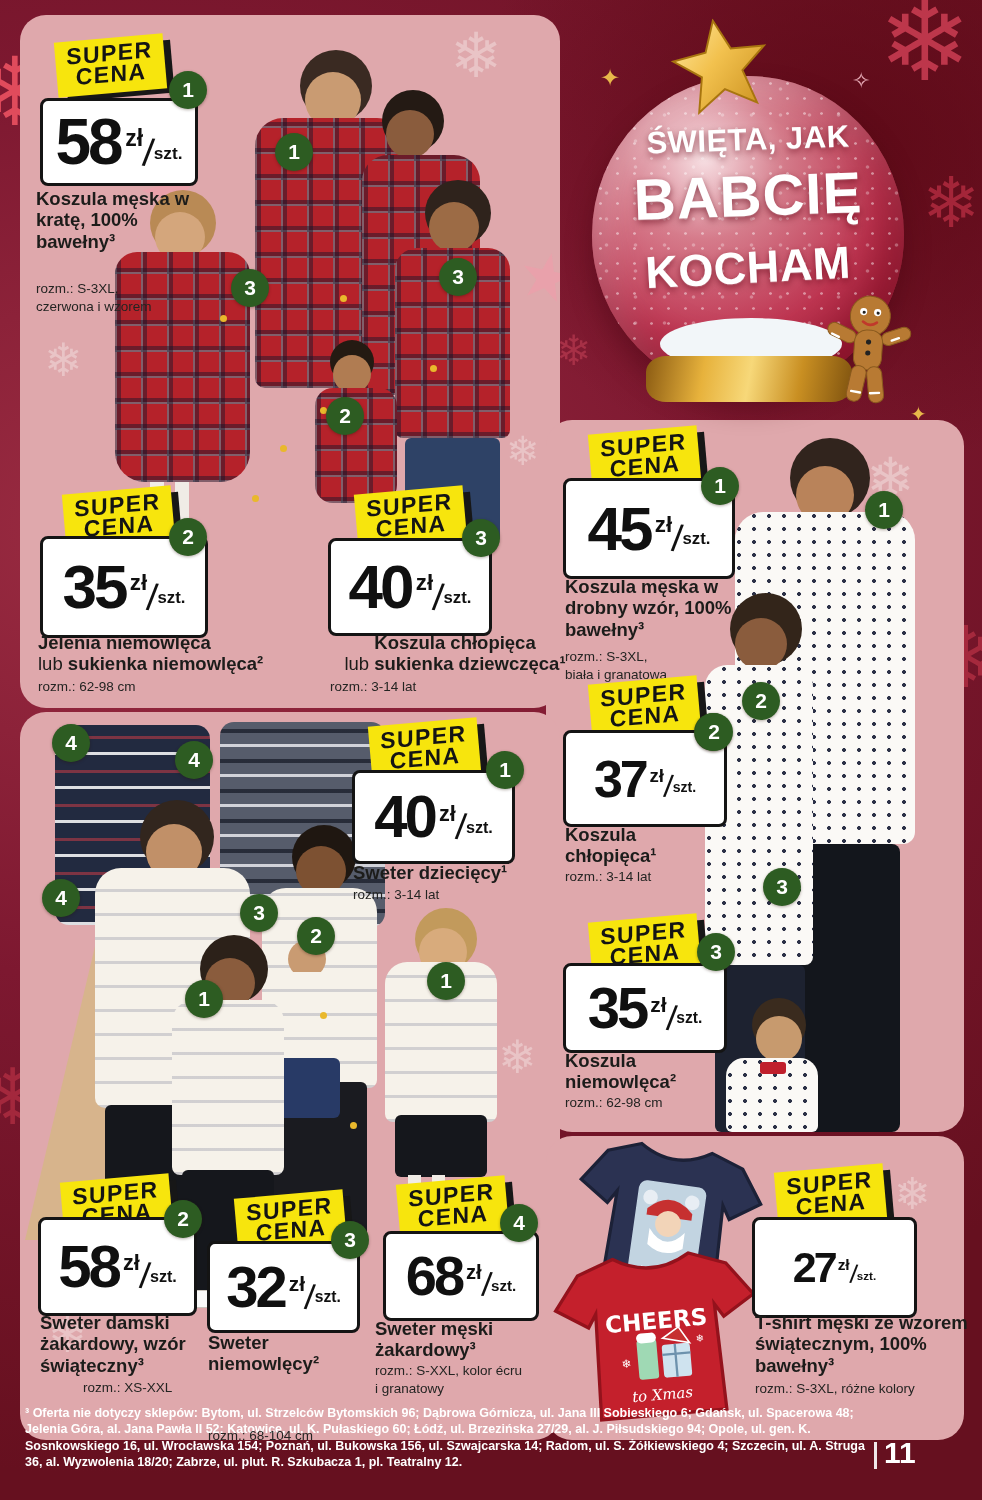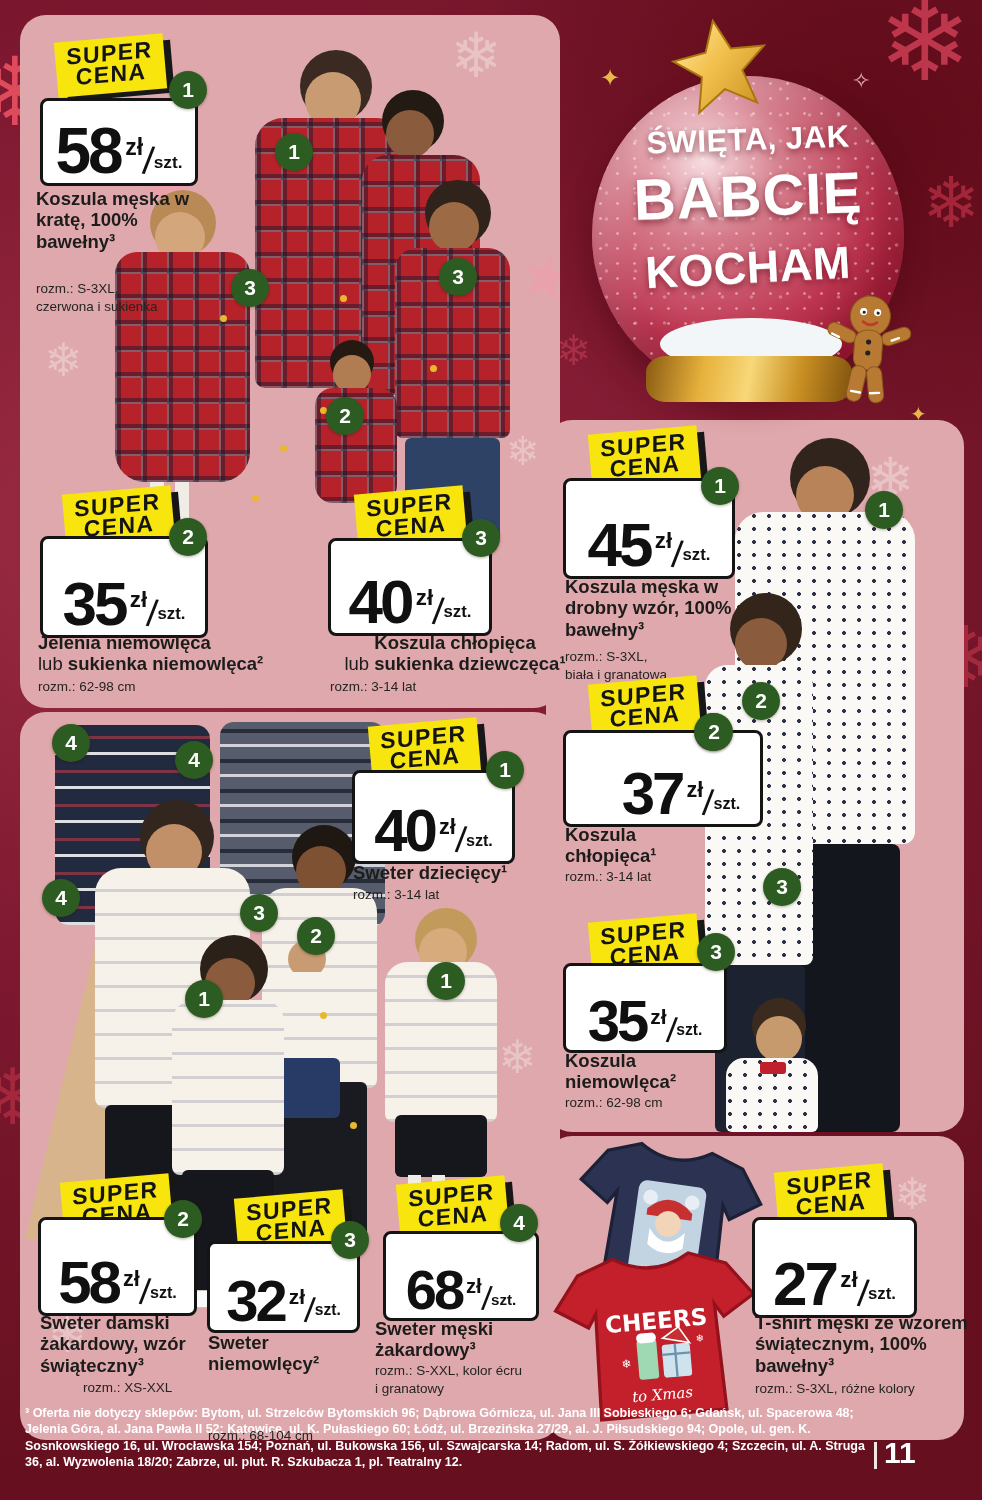--- a/index.html
+++ b/index.html
@@ -16,21 +16,21 @@
   .sc{position:absolute;background:#f7e50d;padding:5px 11px 7px;transform:rotate(-5deg);
       box-shadow:8px 6px 0 -1px #171717;z-index:5;}
   .sc .l{display:block;font-weight:800;font-size:23px;line-height:.93;letter-spacing:1.5px;
       color:#141414;transform:skewX(-5deg);text-align:center;white-space:nowrap;}
   
   .mk{position:absolute;width:38px;height:38px;border-radius:50%;background:#2d5c22;color:#fff;
       display:flex;align-items:center;justify-content:center;font-weight:700;font-size:21px;z-index:6;
       box-shadow:0 1px 3px rgba(40,20,10,.35);}
   
   .pbox{position:absolute;background:#fff;border:3px solid #141414;border-radius:8px;
-      display:flex;align-items:flex-end;justify-content:center;z-index:5;}
+      display:flex;align-items:center;justify-content:center;z-index:5;}
   .price{font-weight:800;letter-spacing:-3px;color:#101010;line-height:1;}
   .unit{display:inline-flex;margin-left:.07em;color:#101010;}
   .unit .zl{font-size:.36em;font-weight:800;margin-top:.68em;}
   .unit .sl{font-size:.60em;font-weight:400;margin-top:.55em;transform:rotate(6deg);}
   .unit .szt{font-size:.27em;font-weight:800;margin-top:1.95em;}
   .nm{position:absolute;font-weight:700;color:#1c1c1a;font-size:18.5px;line-height:1.16;z-index:5;}
   .nm .conn{font-weight:400;}
   .sz{position:absolute;font-size:13.5px;font-weight:500;color:#242422;line-height:1.32;z-index:5;}
   
   .circ{position:absolute;border-radius:50%;}
@@ -301,21 +301,21 @@
       </div>
     <div class="pbox" style="left:40px;top:98px;width:152px;height:82px;font-size:64px;">
         <span class="price">58</span>
         <span class="unit">
           <span class="zl">zł</span>
           <span class="sl">/</span>
           <span class="szt">szt.</span>
         </span>
       </div>
     <div class="nm" style="left:36px;top:188px;width:170px;"><span>Koszula męska w kratę, 100% bawełny³</span></div>
-    <div class="sz" style="left:36px;top:280px;"><span>rozm.: S-3XL,</span><br><span>czerwona i sukienka</span></div>
+    <div class="sz" style="left:36px;top:280px;"><span>rozm.: S-3XL,</span><br><span>czerwona i wzorem</span></div>
   </div>
 
   <div>
     <div class="sc" style="left:64px;top:490px;">
         <span class="l">SUPER</span>
         <span class="l">CENA</span>
       </div>
     <div class="mk" style="left:169px;top:518px;">
         <span>2</span>
       </div>
@@ -372,21 +372,21 @@
   </div>
 
   <div>
     <div class="sc" style="left:590px;top:680px;">
         <span class="l">SUPER</span>
         <span class="l">CENA</span>
       </div>
     <div class="mk" style="left:695px;top:713px;">
         <span>2</span>
       </div>
-    <div class="pbox" style="left:563px;top:730px;width:158px;height:91px;font-size:60px;padding-left:36px;">
+    <div class="pbox" style="left:563px;top:730px;width:158px;height:91px;font-size:52px;">
         <span class="price">37</span>
         <span class="unit">
           <span class="zl">zł</span>
           <span class="sl">/</span>
           <span class="szt">szt.</span>
         </span>
       </div>
     <div class="nm" style="left:565px;top:824px;width:150px;"><span>Koszula chłopięca¹</span></div>
     <div class="sz" style="left:565px;top:868px;"><span>rozm.: 3-14 lat</span></div>
   </div>
@@ -489,21 +489,21 @@
       </div>
     <div class="nm" style="left:375px;top:1318px;width:150px;"><span>Sweter męski żakardowy³</span></div>
     <div class="sz" style="left:375px;top:1362px;"><span>rozm.: S-XXL, kolor écru</span><br><span>i granatowy</span></div>
   </div>
 
   <div>
     <div class="sc" style="left:776px;top:1168px;">
         <span class="l">SUPER</span>
         <span class="l">CENA</span>
       </div>
-    <div class="pbox" style="left:752px;top:1217px;width:159px;height:95px;font-size:62px;">
+    <div class="pbox" style="left:752px;top:1217px;width:159px;height:95px;font-size:43px;">
         <span class="price">27</span>
         <span class="unit">
           <span class="zl">zł</span>
           <span class="sl">/</span>
           <span class="szt">szt.</span>
         </span>
       </div>
     <div class="nm" style="left:755px;top:1312px;width:215px;"><span>T-shirt męski ze wzorem świątecznym, 100% bawełny³</span></div>
     <div class="sz" style="left:755px;top:1380px;"><span>rozm.: S-3XL, różne kolory</span></div>
   </div>

